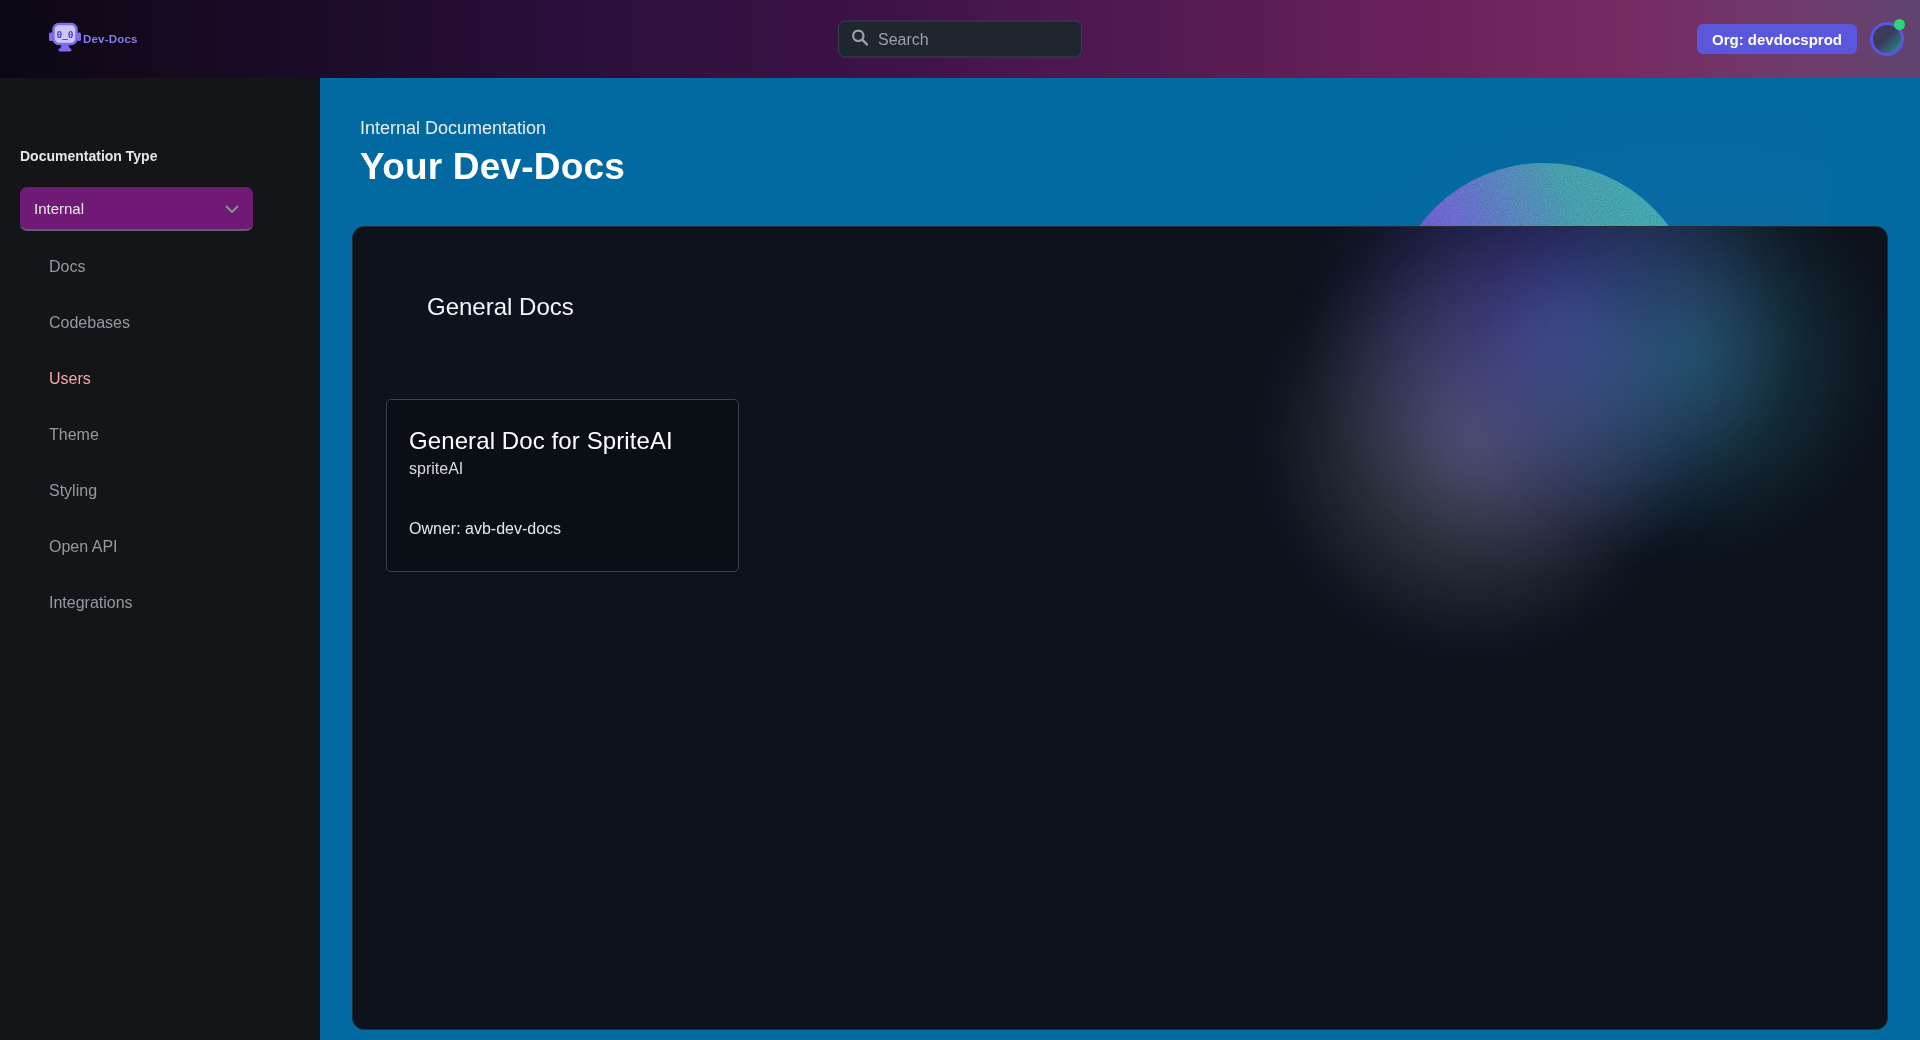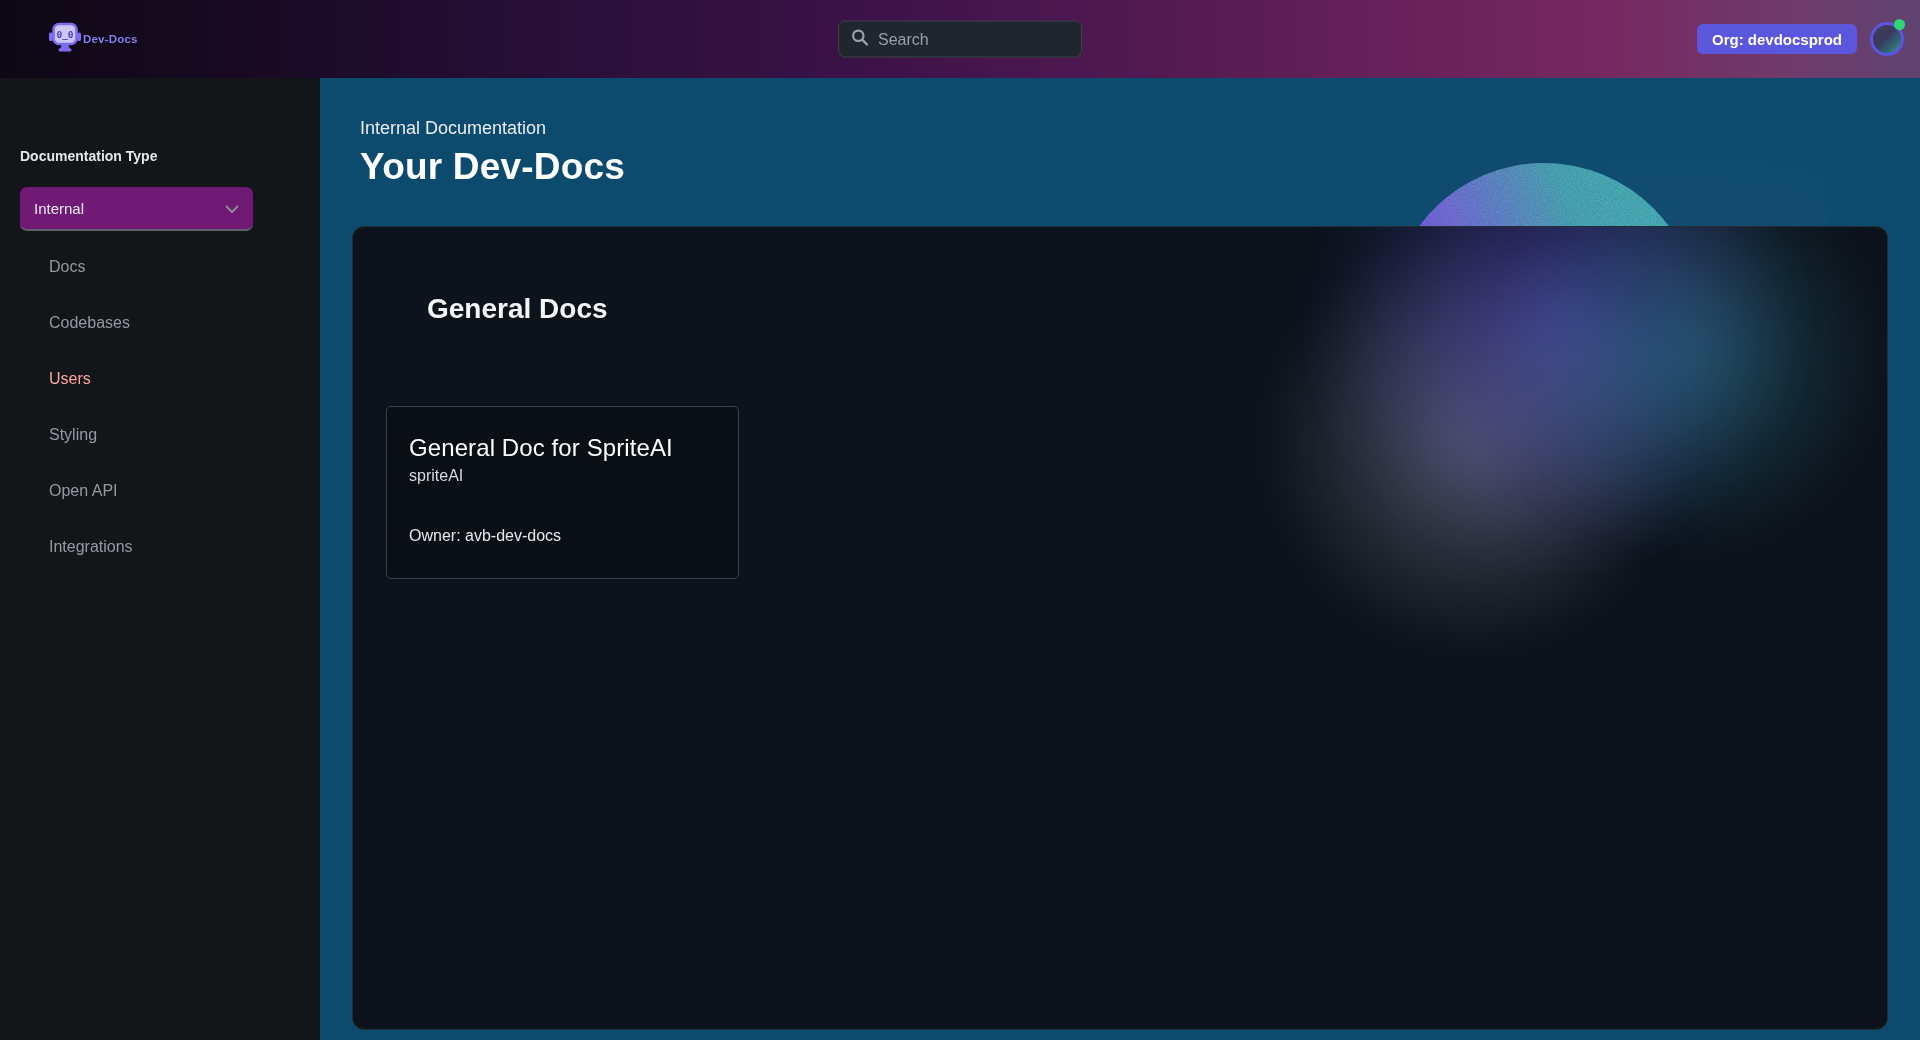--- a/index.html
+++ b/index.html
@@ -46,42 +46,42 @@
   .type-select { margin-top:23px; width:233px; height:44px; background:#701a75;
                  border-radius:7px; border-bottom:2px solid #5c6269;
                  display:flex; align-items:center; justify-content:space-between;
                  padding:0 14px; cursor:pointer; font-size:15px; color:#e8eaed; }
   .side-nav { margin-top:8px; }
   .side-item { height:56px; display:flex; align-items:center; padding-left:29px;
                font-size:16px; color:#949aa1; cursor:pointer; border-radius:6px; }
   .side-item.active { color:#fca5a5; font-weight:500; }
 
   
-  .main { position:relative; flex:1; background:#0c4a6e; overflow:hidden; }
+  .main { position:relative; flex:1; background:#0369a1; overflow:hidden; }
   .bg-haze { position:absolute; left:950px; top:0; width:560px; height:240px;
              background:radial-gradient(ellipse at 75% 90%, rgba(130,130,165,.07) 0%, rgba(0,0,0,0) 70%);
              pointer-events:none; }
   .dome { position:absolute; left:1069px; top:85px; width:310px; height:63px;
           overflow:hidden; pointer-events:none; }
   .page-header { position:absolute; left:40px; top:40px; }
   .eyebrow { font-size:18px; color:#eceef0; }
   .page-title { font-size:37px; font-weight:600; color:#ffffff; margin-top:7px; letter-spacing:.2px; }
 
   .panel { position:absolute; left:32px; top:148px; width:1536px; height:804px;
            background:#0d131d; border:1px solid #252c36; border-radius:12px; overflow:hidden; }
   .glow { position:absolute; border-radius:50%; filter:blur(22px); pointer-events:none; }
   .glow-white { left:905px; top:0px; width:430px; height:430px;
     background:radial-gradient(circle, rgba(165,172,188,.40) 0%, rgba(165,172,188,.18) 38%, rgba(165,172,188,0) 68%); }
   .glow-purple { left:965px; top:-145px; width:480px; height:480px;
     background:radial-gradient(circle, rgba(98,82,226,.50) 0%, rgba(98,82,226,.22) 40%, rgba(98,82,226,0) 70%); }
   .glow-teal { left:1140px; top:-65px; width:390px; height:390px;
     background:radial-gradient(circle, rgba(47,163,178,.40) 0%, rgba(47,163,178,.16) 40%, rgba(47,163,178,0) 70%); }
-  .panel-heading { position:absolute; left:74px; top:66px; font-size:28px; font-weight:700; color:#f4f6f8; }
+  .panel-heading { position:absolute; left:74px; top:66px; font-size:24px; font-weight:400; color:#f4f6f8; }
 
-  .doc-card { position:absolute; left:33px; top:179px; width:353px; height:173px;
+  .doc-card { position:absolute; left:33px; top:172px; width:353px; height:173px;
               background:#0a0e15; border:1px solid #3a414a; border-radius:5px;
               padding:27px 22px; cursor:pointer; }
   .card-title { font-size:24px; font-weight:500; color:#ffffff; letter-spacing:.1px; }
   .card-sub { font-size:16px; color:#d8dbde; margin-top:5px; }
   .card-owner { font-size:16px; color:#e6e9ec; margin-top:42px; }
 </style>
 </head>
 <body>
 
 <div class="screen">
@@ -130,20 +130,21 @@
           <svg width="14" height="9" viewBox="0 0 14 9">
             <polyline points="1.5,1.5 7,7 12.5,1.5" fill="none" stroke="#8a9097" stroke-width="1.8" stroke-linecap="round" stroke-linejoin="round"></polyline>
           </svg>
         </span>
       </div>
 
       <nav class="side-nav">
         <div class="side-item">Docs</div>
         <div class="side-item">Codebases</div>
         <div class="side-item active">Users</div>
+        <div class="side-item">Theme</div>
         <div class="side-item">Styling</div>
         <div class="side-item">Open API</div>
         <div class="side-item">Integrations</div>
       </nav>
     </aside>
 
     <main class="main">
       <div class="bg-haze"></div>
 
       <div class="dome">

